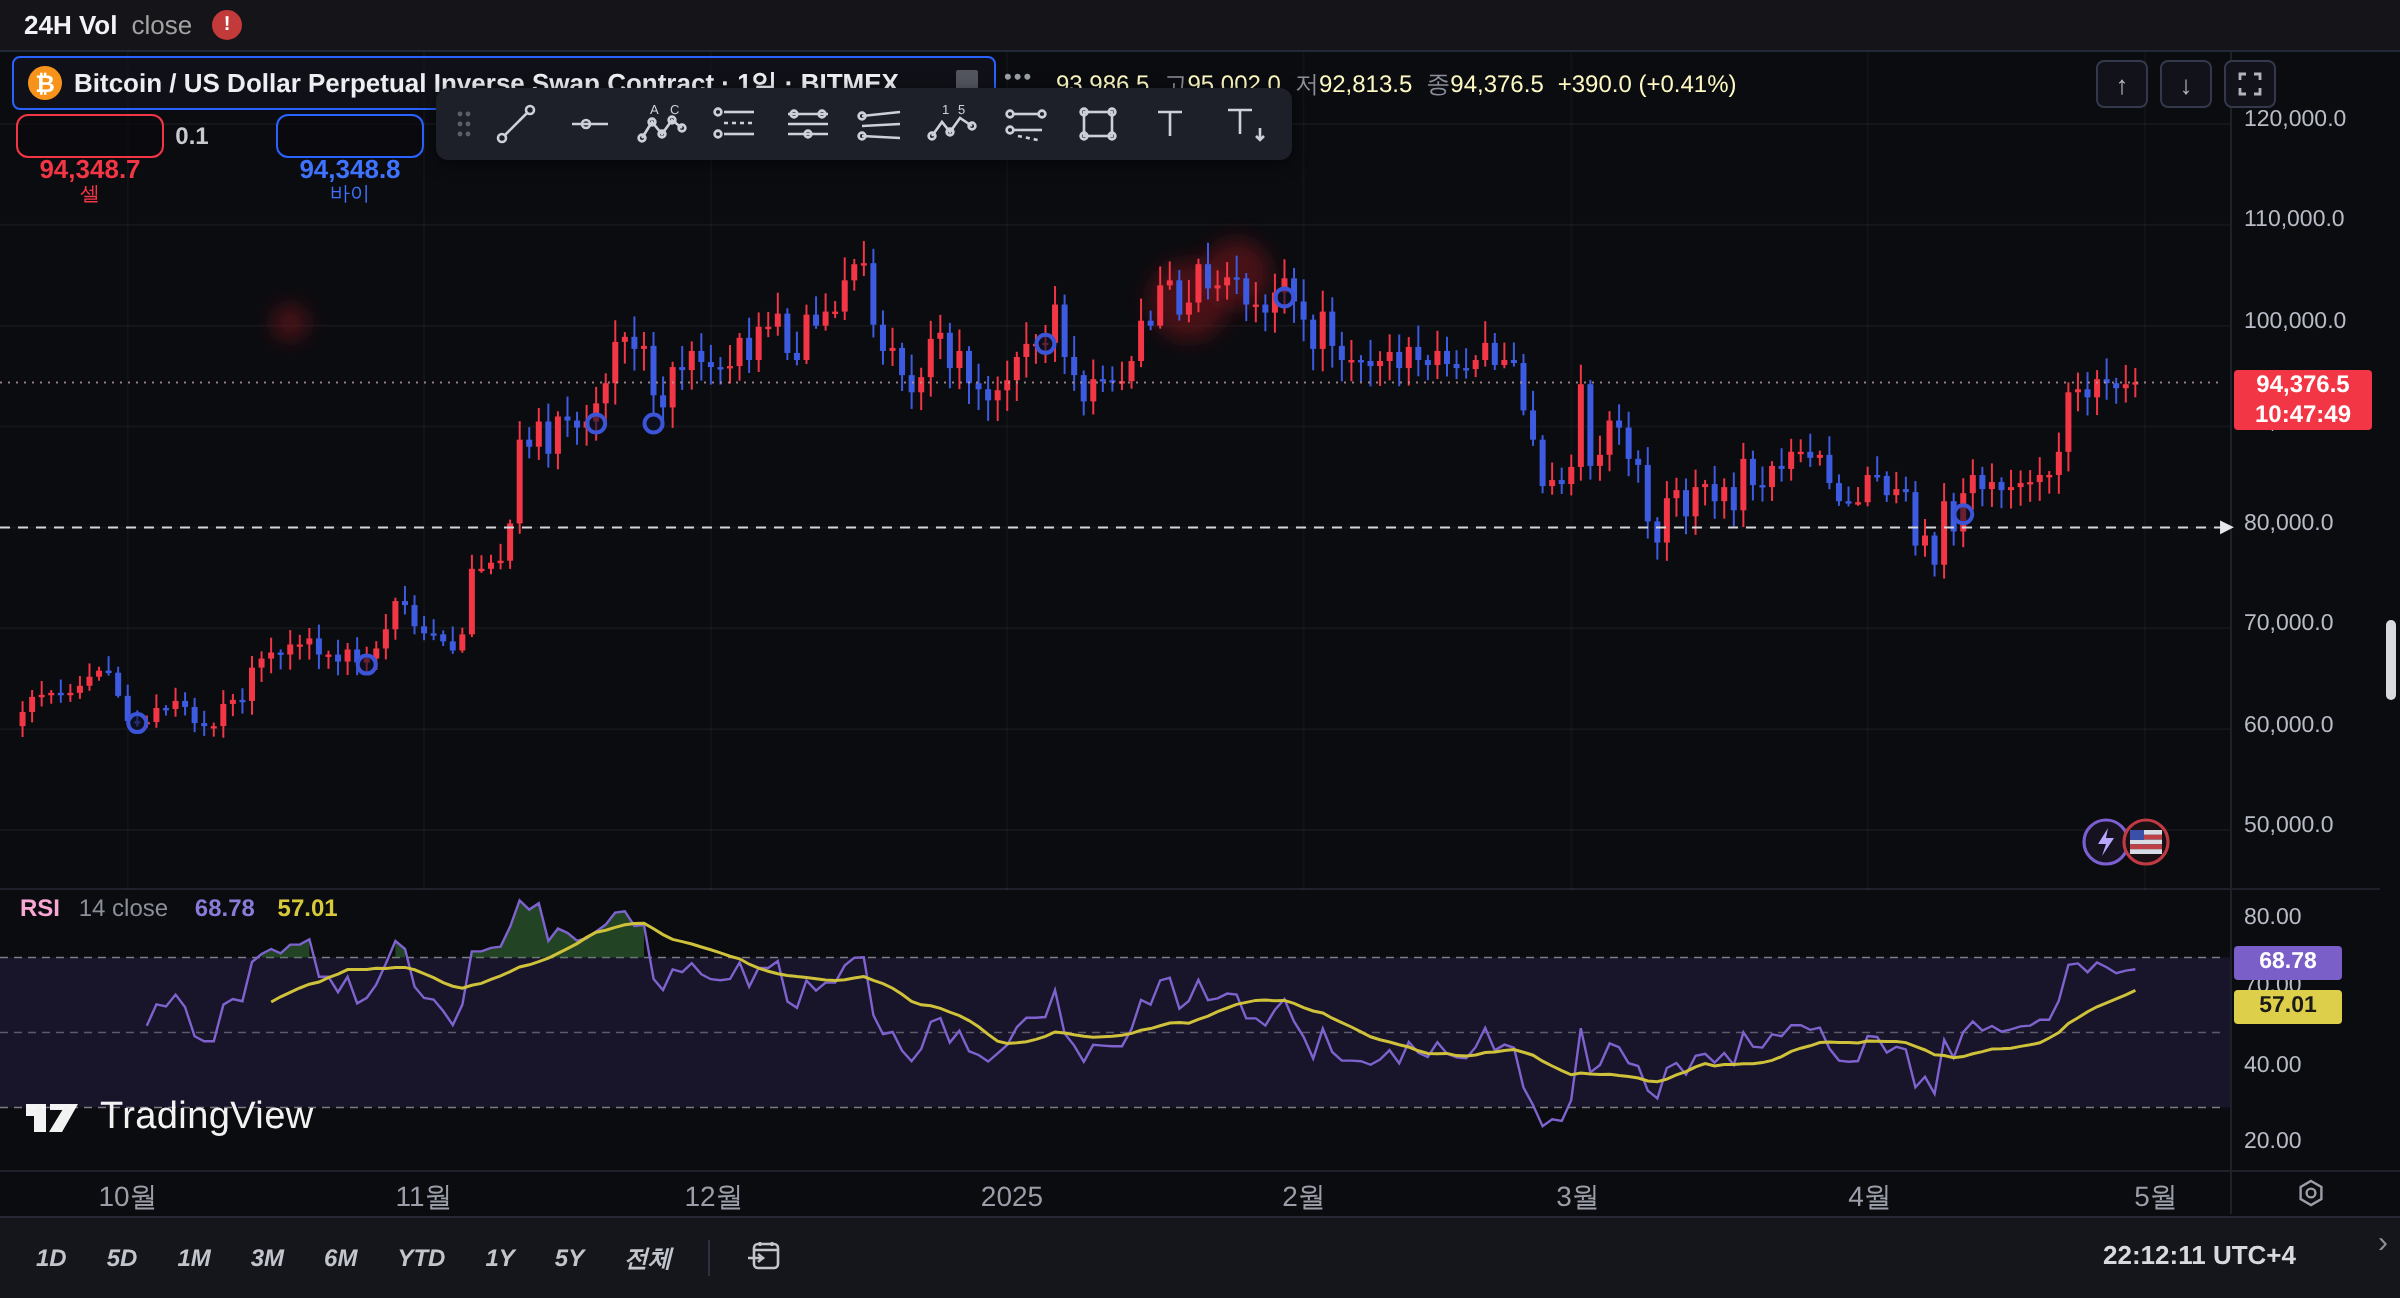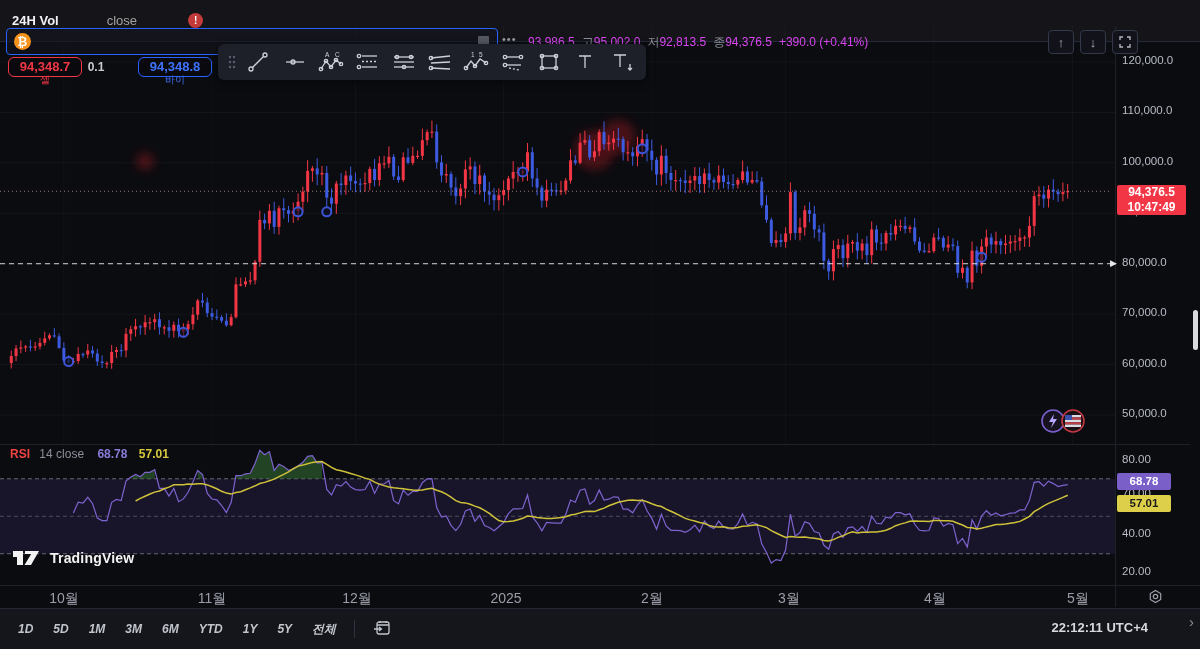--- a/index.html
+++ b/index.html
@@ -3,46 +3,46 @@
 <meta charset="utf-8">
 <style>
   * { margin:0; padding:0; box-sizing:border-box; }
   html,body { background:#000; }
   .app {
     position:relative; width:1200px; height:649px; overflow:hidden;
     background:#0b0c10; font-family:"Liberation Sans", sans-serif;
     color:#d1d4dc; -webkit-font-smoothing:antialiased;
   }
   
-  .topbar { position:absolute; left:0; top:0; width:1200px; height:42px;
-    background:#141419; border-bottom:1px solid #23283a; display:flex; align-items:center;gap:41px; }
+  .topbar { position:absolute; left:0; top:0; width:1200px; height:26px;
+    background:#141419; border-bottom:1px solid #23283a; display:flex; align-items:center; }
   .topbar .t1 { font-size:13px; font-weight:bold; color:#f2f3f5; margin-left:12px; }
   .topbar .t2 { font-size:13px; color:#a3a3a3; margin-left:7px; }
   .badge { width:15px; height:15px; border-radius:50%; background:#c23a3a; color:#fff;
     font-size:10px; font-weight:bold; display:flex; align-items:center; justify-content:center; margin-left:10px; }
   
   .symbol-box { position:absolute; left:6px; top:28px; width:492px; height:27px;
     border:1px solid #2962ff; border-radius:4px; display:flex; align-items:center;
     background:rgba(20,22,30,.6); z-index:30; }
   .btc { width:17px; height:17px; border-radius:50%; background:#f7931a; color:#fff;
     font-size:12px; font-weight:bold; display:flex; align-items:center; justify-content:center; margin:0 6px 0 7px; }
   .symbol-text { font-size:13px; font-weight:bold; color:#eceef2; white-space:nowrap; overflow:hidden; }
   .flag-ic { margin-left:auto; margin-right:7px; opacity:.65; }
   .more-btn { position:absolute; left:502px; top:33px; color:#9aa0a6; font-size:11px;
     letter-spacing:1px; z-index:30; cursor:pointer; }
   .ohlc { position:absolute; left:528px; top:34px; font-size:12px; z-index:5; white-space:nowrap; }
   .ohlc .lab { color:#8b8f99; }
-  .ohlc .val { color:#d946ef; margin-right:7px; }
+  .ohlc .val { color:#fef9c3; margin-right:7px; }
   .nav-btns { position:absolute; right:62px; top:30px; display:flex; gap:6px; z-index:30; }
   .nav-btn { width:26px; height:24px; border:1px solid #33394a; border-radius:4px;
     color:#b2b5be; font-size:13px; display:flex; align-items:center; justify-content:center;
     background:#12131a; cursor:pointer; }
   
   .order-row { position:absolute; left:8px; top:57px; display:flex; align-items:center; z-index:25; }
-  .ord { width:74px; height:20px; border-radius:6px; text-align:center; padding-top:2px;
+  .ord { width:74px; height:20px; border-radius:6px; text-align:center; padding-top:20px;
     background:rgba(10,10,14,.7); cursor:pointer; }
   .ord .p { font-size:13px; font-weight:bold; line-height:14px; }
   .ord .l { font-size:10px; line-height:11px; }
   .ord.sell { border:1px solid #f23645; color:#f23645; }
   .ord.buy  { border:1px solid #2962ff; color:#3f73ff; margin-left:28px; }
   .spread { width:28px; text-align:center; font-size:12px; font-weight:bold; color:#c8cad0; margin-left:0; }
   
   .draw-bar { position:absolute; left:218px; top:44px; width:428px; height:36px;
     background:#1d2029; border-radius:6px; box-shadow:0 2px 8px rgba(0,0,0,.5);
     display:flex; align-items:center; padding:0 6px; z-index:40; }
@@ -57,27 +57,27 @@
   .axis-lab { position:absolute; left:1122px; font-size:11.5px; color:#b8bcc6; z-index:6;text-align:center; }
   .axis-arrow { position:absolute; left:1110px; font-size:9px; color:#e8e8ea; z-index:7; }
   .price-tag { position:absolute; left:1117px; top:185px; width:69px; height:30px;
     background:#f23645; color:#fff; border-radius:2px; z-index:10; text-align:center;
     font-size:12px; font-weight:bold; line-height:15px; }
   .rsi-tag { position:absolute; left:1117px; width:54px; height:17px; border-radius:2px;
     font-size:11.5px; font-weight:bold; text-align:center; line-height:17px; z-index:10; }
   .time-lab { position:absolute; top:590px; transform:translateX(-50%); font-size:14px; color:#9b9ea8; z-index:6; }
   
   .rsi-head { position:absolute; left:10px; top:447px; font-size:12px; z-index:8; }
-  .rsi-head .n { color:#ef4444; font-weight:bold;text-align:right; }
+  .rsi-head .n { color:#f9a8d4; font-weight:bold;text-align:right; }
   .rsi-head .p { color:#8b8f99; margin-left:6px; }
   .rsi-head .v1 { color:#8a7bd8; margin-left:10px; font-weight:bold; }
   .rsi-head .v2 { color:#d8c93c; margin-left:8px; font-weight:bold; }
   
   .tv-logo { position:absolute; left:12px; top:548px; display:flex; align-items:center; gap:8px; opacity:.95; z-index:8; }
-  .tv-logo .word { font-size:14px; font-weight:bold; color:#fff; letter-spacing:.2px; }
+  .tv-logo .word { font-size:19px; font-weight:normal; color:#fff; letter-spacing:.2px; }
   
   .bottom-bar { position:absolute; left:0; top:608px; width:1200px; height:41px;
     background:#15161c; border-top:1px solid #262935; display:flex; align-items:center; }
   .range-btn { font-size:12px; font-weight:bold; color:#c2c5cc; padding:6px 10px; cursor:pointer; border-radius:4px;font-style:italic; }
   .bb-div { width:1px; height:18px; background:#2e3240; margin:0 8px; }
   .clock { position:absolute; right:52px; top:620px; font-size:13px; font-weight:bold; color:#d7d9de; }
   .edge-chev { position:absolute; right:6px; top:613px; color:#8b8f99; font-size:15px; cursor:pointer; }
   .scroll-thumb { position:absolute; left:1193px; top:310px; width:5px; height:40px;
     background:#d9dadd; border-radius:3px; z-index:12; cursor:grab; }
   .gear { position:absolute; left:1148px; top:589px; z-index:8; cursor:pointer; }
@@ -581,20 +581,21 @@
       <line x1="0" y1="108.75" x2="1112" y2="108.75" stroke="rgba(255,255,255,0.45)" stroke-width="0.8" stroke-dasharray="4 3"></line>
       <path d="M130.8,32.0 L135.6,29.5 L140.3,31.7 L145.1,27.3 L149.9,27.3 L154.7,24.6 L154.7,33.75 L130.8,33.75 Z" fill="rgba(55,115,55,0.55)" stroke="none"></path>
       <path d="M197.7,25.5 L202.5,29.5 L202.5,33.75 L197.7,33.75 Z" fill="rgba(55,115,55,0.55)" stroke="none"></path>
       <path d="M235.9,30.7 L240.7,30.7 L245.5,28.9 L250.3,28.3 L255.1,18.3 L259.8,5.2 L264.6,9.8 L269.4,6.6 L274.2,25.5 L279.0,19.3 L283.7,21.4 L288.5,25.3 L293.3,24.2 L298.1,20.7 L302.9,17.3 L307.6,11.3 L312.4,10.6 L317.2,18.0 L322.0,17.5 L322.0,33.75 L235.9,33.75 Z" fill="rgba(55,115,55,0.55)" stroke="none"></path>
       <polyline points="73.4,67.9 78.2,57.2 83.0,58.2 87.8,52.3 92.5,58.5 97.3,73.1 102.1,75.6 106.9,75.6 111.7,57.3 116.4,54.5 121.2,55.6 126.0,36.0 130.8,32.0 135.6,29.5 140.3,31.7 145.1,27.3 149.9,27.3 154.7,24.6 159.5,43.4 164.2,43.4 169.0,51.1 173.8,43.4 178.6,56.7 183.4,53.9 188.1,47.3 192.9,36.9 197.7,25.5 202.5,29.5 207.3,48.4 212.0,54.0 216.8,54.8 221.6,60.5 226.4,67.5 231.2,57.3 235.9,30.7 240.7,30.7 245.5,28.9 250.3,28.3 255.1,18.3 259.8,5.2 264.6,9.8 269.4,6.6 274.2,25.5 279.0,19.3 283.7,21.4 288.5,25.3 293.3,24.2 298.1,20.7 302.9,17.3 307.6,11.3 312.4,10.6 317.2,18.0 322.0,17.5 326.8,44.5 331.5,50.0 336.3,39.7 341.1,41.1 345.9,36.6 350.7,42.1 355.4,44.6 360.2,45.1 365.0,44.5 369.8,36.2 374.6,48.4 379.3,39.0 384.1,39.0 388.9,35.5 393.7,55.7 398.5,58.9 403.2,45.2 408.0,50.3 412.8,46.3 417.6,46.3 422.4,37.7 427.1,33.9 431.9,33.6 436.7,62.6 441.5,72.1 446.3,71.0 451.0,80.3 455.8,85.6 460.6,79.5 465.4,65.9 470.2,64.0 474.9,76.3 479.7,70.4 484.5,80.6 489.3,82.5 494.1,85.8 498.8,81.7 503.6,77.5 508.4,68.6 513.2,63.9 518.0,63.9 522.7,63.5 527.5,50.0 532.3,71.7 537.1,77.8 541.9,85.9 546.6,77.4 551.4,77.8 556.2,78.1 561.0,78.1 565.8,69.4 570.5,55.0 575.3,57.3 580.1,45.2 584.9,43.9 589.7,59.3 594.4,55.5 599.2,44.9 604.0,55.1 608.8,54.2 613.6,51.8 618.3,52.3 623.1,64.2 627.9,64.2 632.7,67.8 637.5,59.8 642.2,54.6 647.0,65.7 651.8,73.4 656.6,84.3 661.4,69.3 666.1,81.0 670.9,85.3 675.7,85.3 680.5,85.6 685.3,87.4 690.0,84.8 694.8,80.1 699.6,86.7 704.4,76.0 709.2,81.4 713.9,83.5 718.7,76.1 723.5,81.9 728.3,83.6 733.1,84.1 737.8,78.6 742.6,68.9 747.4,80.2 752.2,77.3 757.0,78.9 761.7,98.7 766.5,107.5 771.3,118.1 776.1,114.6 780.9,115.5 785.6,105.1 790.4,69.1 795.2,91.2 800.0,87.5 804.8,76.7 809.5,78.6 814.3,86.6 819.1,88.0 823.9,100.3 828.7,104.2 833.4,89.0 838.2,86.5 843.0,92.3 847.8,82.9 852.6,81.9 857.3,86.3 862.1,81.5 866.9,87.5 871.7,71.2 876.5,78.3 881.2,78.8 886.0,72.2 890.8,73.1 895.6,67.6 900.4,67.6 905.1,69.9 909.9,68.8 914.7,79.3 919.5,85.3 924.3,85.9 929.0,85.5 933.8,73.0 938.6,73.5 943.4,81.3 948.2,78.4 952.9,79.7 957.7,98.6 962.5,93.4 967.3,101.9 972.1,74.8 976.8,83.9 981.6,71.1 986.4,65.7 991.2,70.3 996.0,68.0 1000.7,70.8 1005.5,69.7 1010.3,68.2 1015.1,67.8 1019.9,64.9 1024.6,64.9 1029.4,55.4 1034.2,37.4 1039.0,36.7 1043.8,41.1 1048.5,36.2 1053.3,38.6 1058.1,41.6 1062.9,40.3 1067.7,39.6" fill="none" stroke="#7e63cf" stroke-width="1.2"></polyline>
       <polyline points="135.6,56.0 140.3,53.4 145.1,51.2 149.9,49.0 154.7,47.1 159.5,46.0 164.2,43.8 169.0,42.1 173.8,39.8 178.6,39.8 183.4,39.7 188.1,39.1 192.9,39.2 197.7,38.7 202.5,38.7 207.3,39.9 212.0,41.8 216.8,43.8 221.6,46.3 226.4,48.1 231.2,49.1 235.9,47.6 240.7,46.7 245.5,44.7 250.3,42.9 255.1,40.8 259.8,38.5 264.6,37.4 269.4,35.8 274.2,34.1 279.0,31.7 283.7,29.3 288.5,26.8 293.3,23.7 298.1,21.1 302.9,20.1 307.6,18.7 312.4,17.4 317.2,16.7 322.0,16.6 326.8,19.4 331.5,22.3 336.3,24.7 341.1,25.8 345.9,27.0 350.7,28.5 355.4,29.9 360.2,31.4 365.0,33.1 369.8,34.4 374.6,37.1 379.3,39.1 384.1,40.6 388.9,41.9 393.7,42.7 398.5,43.3 403.2,43.7 408.0,44.4 412.8,45.0 417.6,45.3 422.4,44.9 427.1,44.0 431.9,43.3 436.7,45.2 441.5,46.8 446.3,49.1 451.0,52.1 455.8,55.7 460.6,57.4 465.4,57.9 470.2,59.2 474.9,61.1 479.7,62.8 484.5,65.3 489.3,68.4 494.1,72.2 498.8,75.6 503.6,76.7 508.4,76.4 513.2,75.9 518.0,74.7 522.7,73.2 527.5,71.0 532.3,71.5 537.1,72.4 541.9,73.1 546.6,73.6 551.4,73.4 556.2,73.1 561.0,72.6 565.8,71.7 570.5,70.1 575.3,69.3 580.1,67.9 584.9,66.5 589.7,66.2 594.4,66.6 599.2,64.7 604.0,63.1 608.8,60.8 613.6,59.0 618.3,57.2 623.1,56.2 627.9,55.2 632.7,55.0 637.5,55.4 642.2,55.2 647.0,56.7 651.8,58.8 656.6,60.5 661.4,61.5 666.1,64.1 670.9,66.3 675.7,68.5 680.5,70.9 685.3,73.4 690.0,74.9 694.8,76.0 699.6,77.4 704.4,78.5 709.2,80.4 713.9,81.7 718.7,81.9 723.5,81.7 728.3,82.8 733.1,83.0 737.8,82.5 742.6,81.3 747.4,81.0 752.2,80.2 757.0,79.8 761.7,81.1 766.5,82.6 771.3,85.6 776.1,88.0 780.9,90.3 785.6,92.4 790.4,91.5 795.2,92.0 800.0,92.2 804.8,92.1 809.5,92.8 814.3,93.3 819.1,94.0 823.9,95.5 828.7,95.9 833.4,94.6 838.2,92.4 843.0,90.8 847.8,88.4 852.6,86.8 857.3,88.0 862.1,87.3 866.9,87.3 871.7,86.9 876.5,86.9 881.2,86.3 886.0,85.2 890.8,83.3 895.6,80.7 900.4,79.1 905.1,77.9 909.9,76.3 914.7,76.0 919.5,76.2 924.3,76.2 929.0,76.5 933.8,75.5 938.6,75.6 943.4,75.8 948.2,75.8 952.9,76.3 957.7,78.2 962.5,80.0 967.3,82.4 972.1,82.8 976.8,83.9 981.6,83.3 986.4,81.9 991.2,80.8 996.0,79.5 1000.7,79.4 1005.5,79.1 1010.3,78.2 1015.1,77.4 1019.9,76.4 1024.6,74.0 1029.4,71.3 1034.2,66.7 1039.0,63.9 1043.8,60.9 1048.5,58.4 1053.3,56.4 1058.1,54.4 1062.9,52.4 1067.7,50.2" fill="none" stroke="#cfc23a" stroke-width="1.5"></polyline>
     </svg>
 
   <div class="symbol-box">
     <span class="btc">₿</span>
+    <span class="symbol-text">Bitcoin / US Dollar Perpetual Inverse Swap Contract · 1일 · BITMEX</span>
     <span class="flag-ic">
       <svg width="13" height="12" viewBox="0 0 13 12">
           <rect x="1" y="1" width="11" height="10" rx="1" fill="#787b86"></rect>
         </svg>
     </span>
   </div>
   <div class="more-btn">•••</div>
 
   <div class="ohlc">
     <span class="lab"></span><span class="val">93,986.5</span><span class="lab">고</span><span class="val">95,002.0</span><span class="lab">저</span><span class="val">92,813.5</span><span class="lab">종</span><span class="val">94,376.5</span><span class="val">+390.0 (+0.41%)</span>

